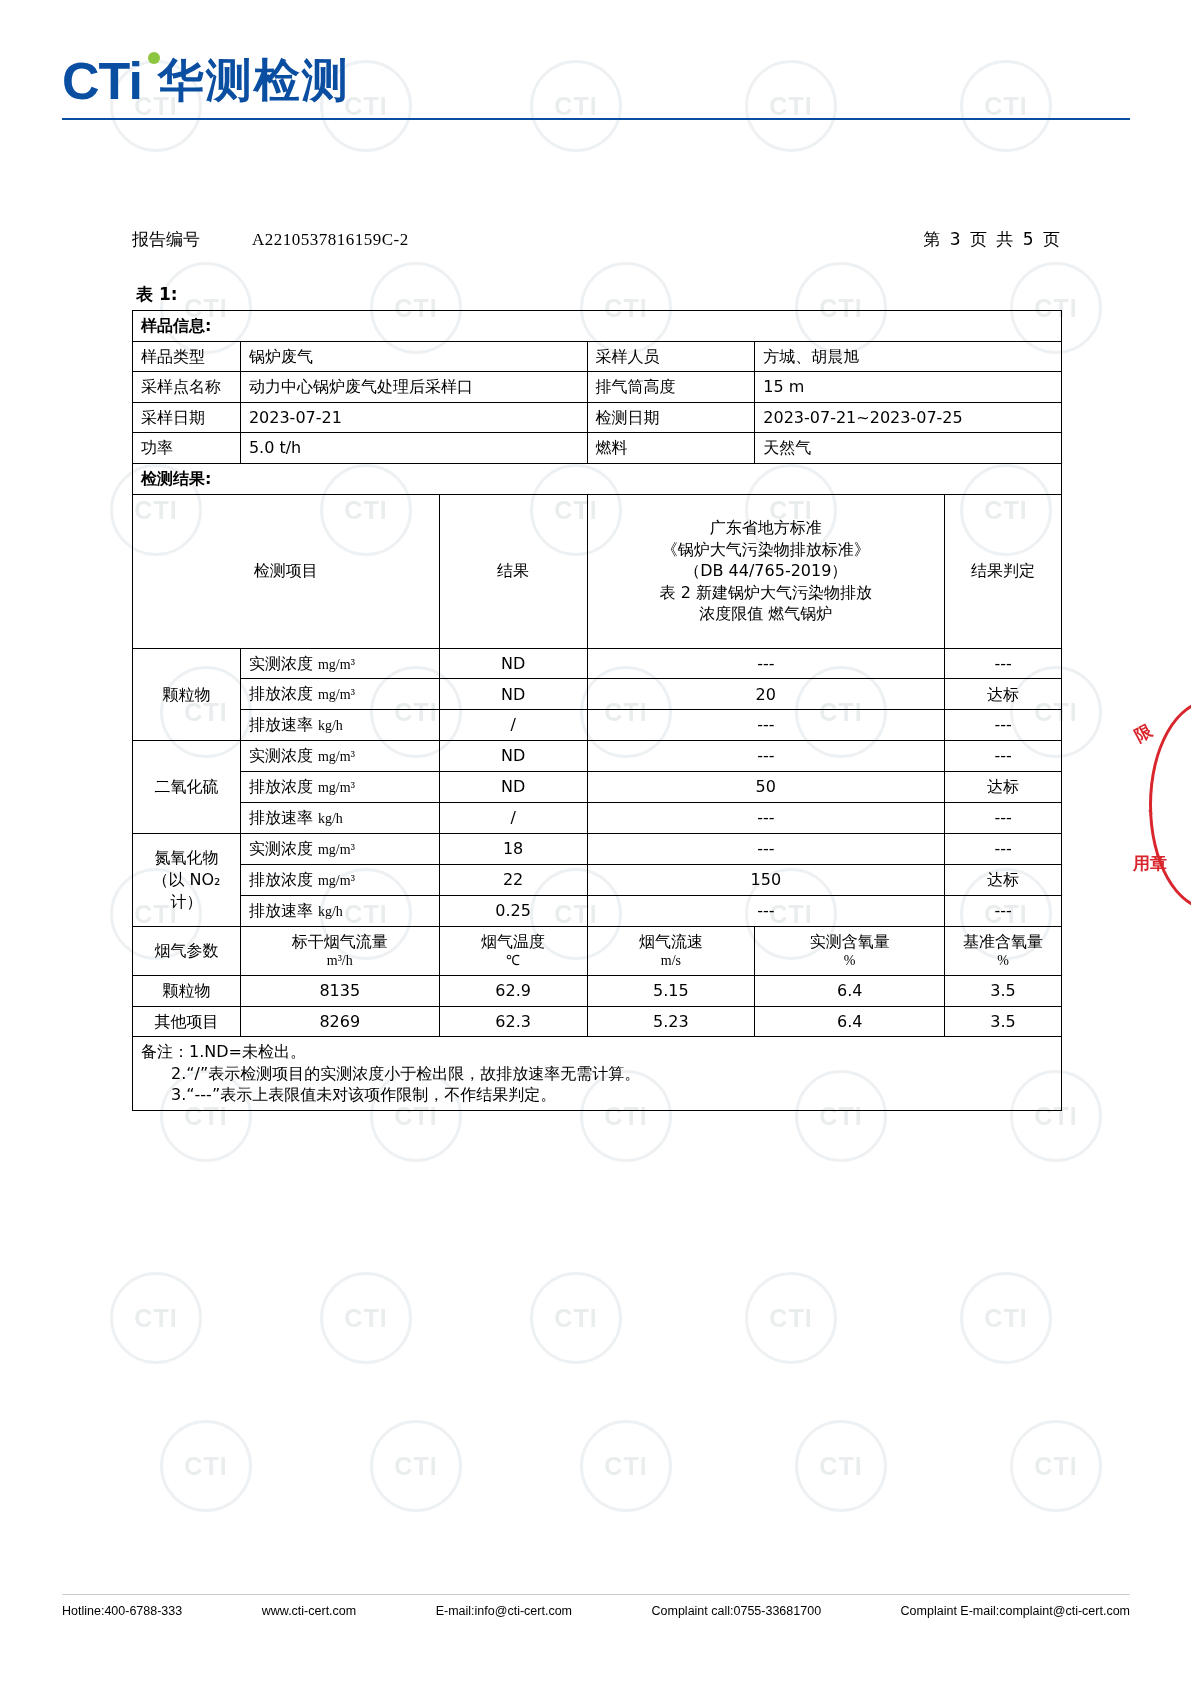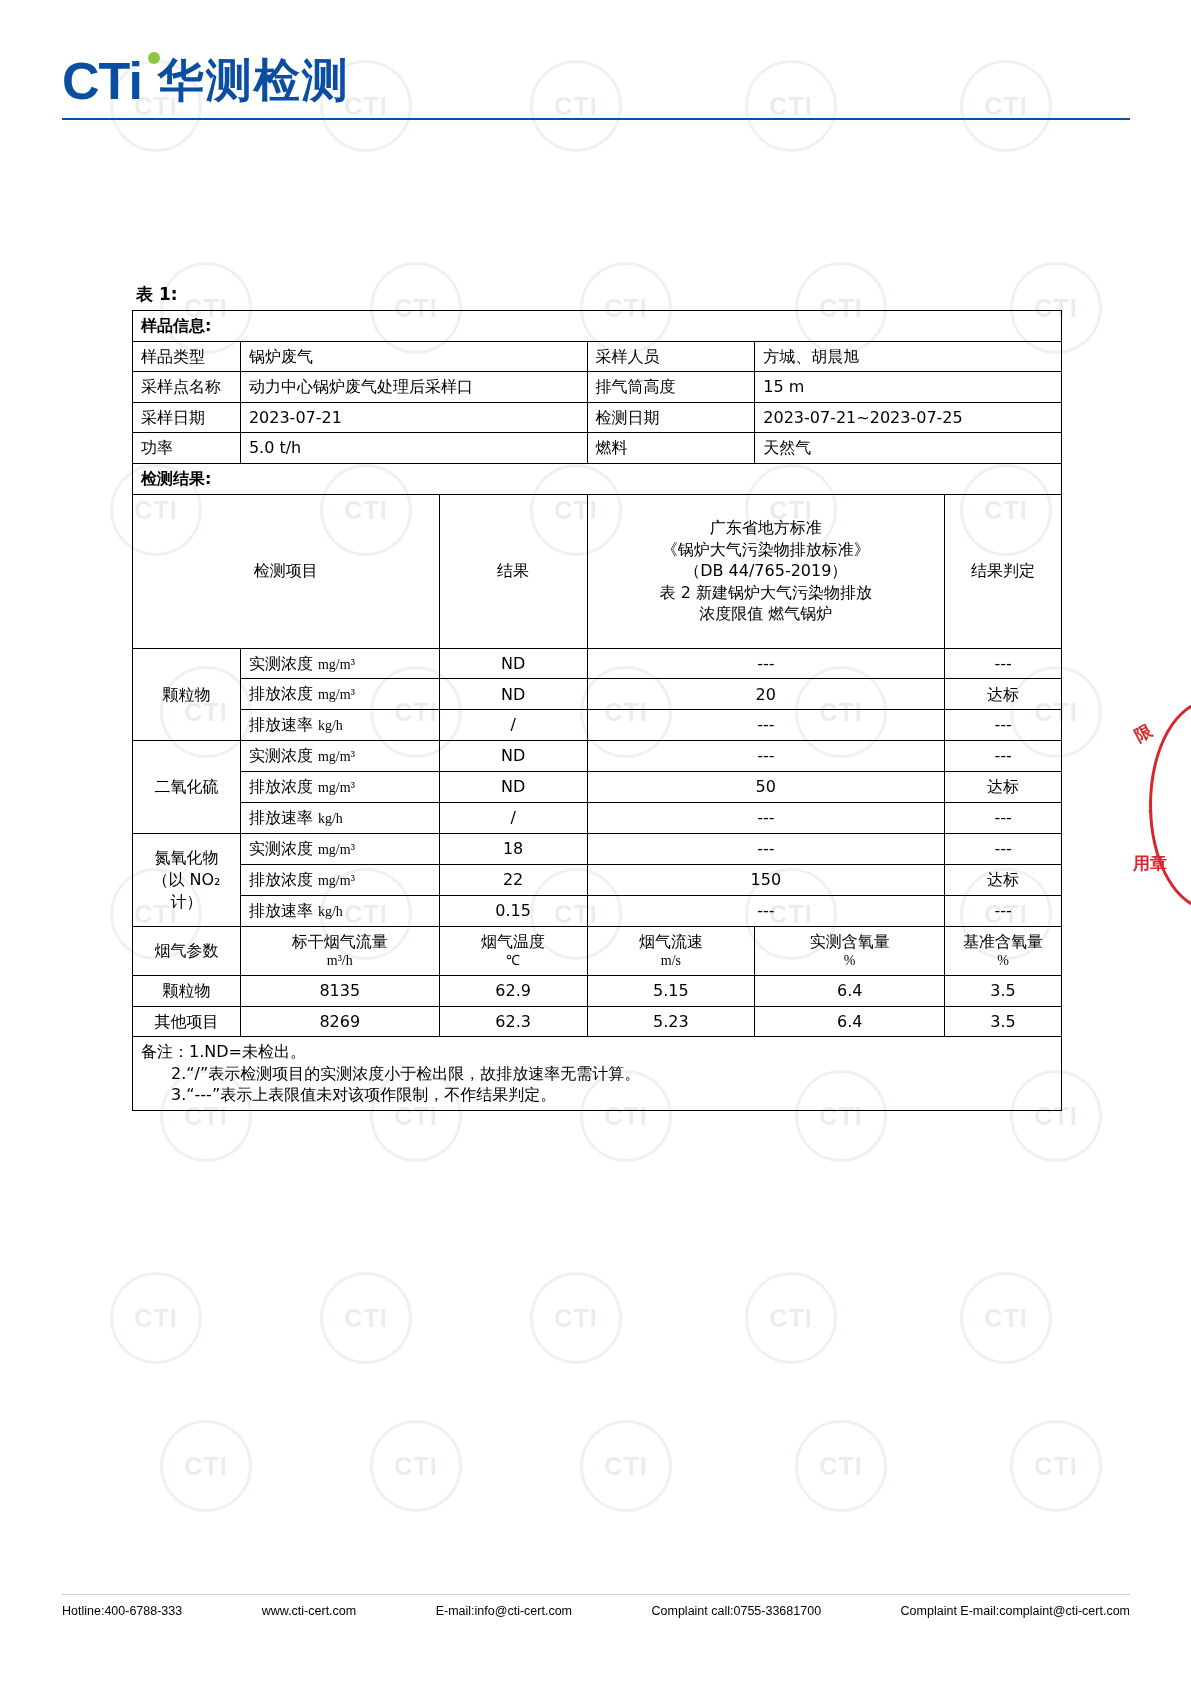--- a/index.html
+++ b/index.html
@@ -261,20 +261,25 @@
     </div>
 
   <div class="logo-wrap">
     <div class="logo-cti">CTi</div>
     <div class="logo-dot"></div>
     <div class="logo-cn">华测检测</div>
   </div>
   <div class="logo-rule"></div>
 
 
+  <div class="report-line">
+    <span class="rl-label">报告编号</span>
+    <span class="rl-value">A2210537816159C-2</span>
+    <span class="rl-page">第 3 页 共 5 页</span>
+  </div>
 
   <div class="tbl-caption">表 1:</div>
 
   <table class="main">
     <colgroup>
       <col style="width:108px">
       <col style="width:199px">
       <col style="width:148px">
       <col style="width:168px">
       <col style="width:190px">
@@ -377,21 +382,21 @@
         <td class="ctr">---</td>
       </tr>
       <tr>
         <td><span>排放浓度</span> <span class="unit">mg/m³</span></td>
         <td class="ctr">22</td>
         <td class="ctr" colspan="2">150</td>
         <td class="ctr">达标</td>
       </tr>
       <tr>
         <td><span>排放速率</span> <span class="unit">kg/h</span></td>
-        <td class="ctr">0.15</td>
+        <td class="ctr">0.25</td>
         <td class="ctr" colspan="2">---</td>
         <td class="ctr">---</td>
       </tr>
 
       <tr>
         <td class="ctr">烟气参数</td>
         <td class="ctr">
           <div>标干烟气流量</div>
           <div class="unit">m³/h</div>
         </td>

